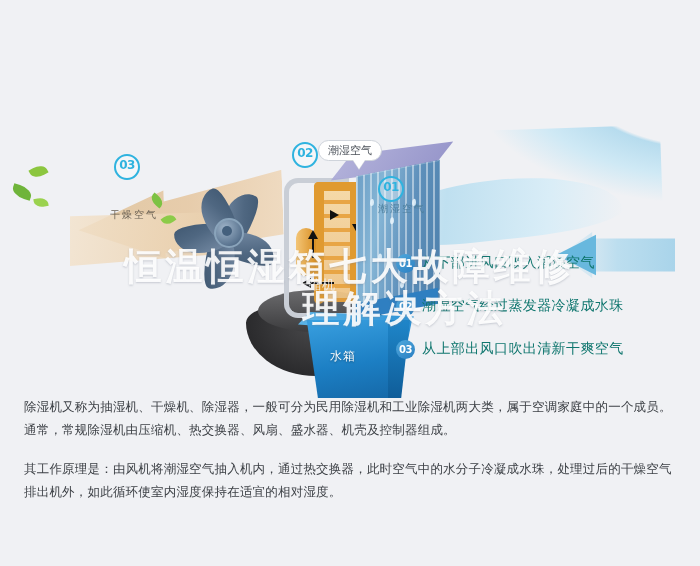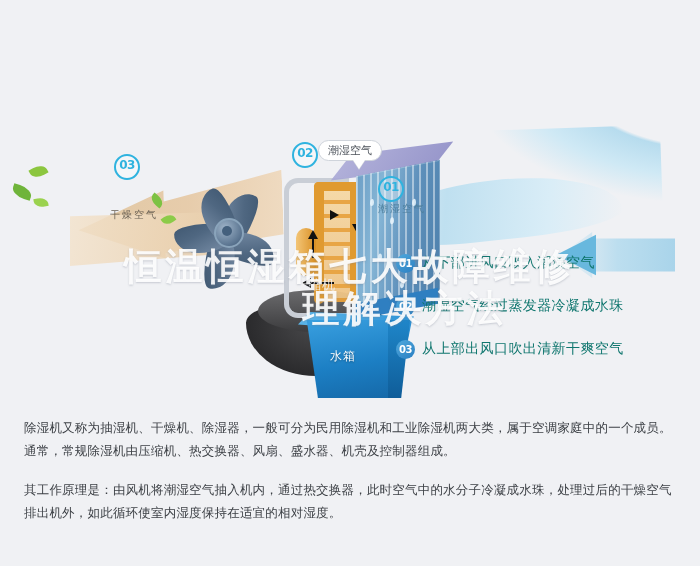--- a/index.html
+++ b/index.html
@@ -187,21 +187,21 @@
   .step{display:flex;align-items:center;height:22px;margin-bottom:21px;}
   .step-num{
     width:19px;height:19px;border-radius:50%;flex:0 0 19px;
     background:linear-gradient(145deg,#4fa9dd,#2b7fc2);
     color:#fff;font-size:10px;font-weight:bold;line-height:19px;text-align:center;
     margin-right:7px;letter-spacing:-.5px;
   }
   .step-txt{font-size:14px;color:#0f766e;letter-spacing:.4px;white-space:nowrap;}
 
   
-  .body-copy{position:absolute;left:24px;top:416px;width:656px;}
+  .body-copy{position:absolute;left:24px;top:395px;width:656px;}
   .para{font-size:12.5px;color:#3d4146;line-height:23px;letter-spacing:.2px;margin:0 0 16px 0;}
 
   
   .watermark{
     position:absolute;left:0;top:246px;width:700px;
     text-align:center;pointer-events:none;
   }
   .wm-line{
     font-size:37px;font-weight:bold;color:rgba(255,255,255,.9);
     letter-spacing:4px;line-height:42px;

